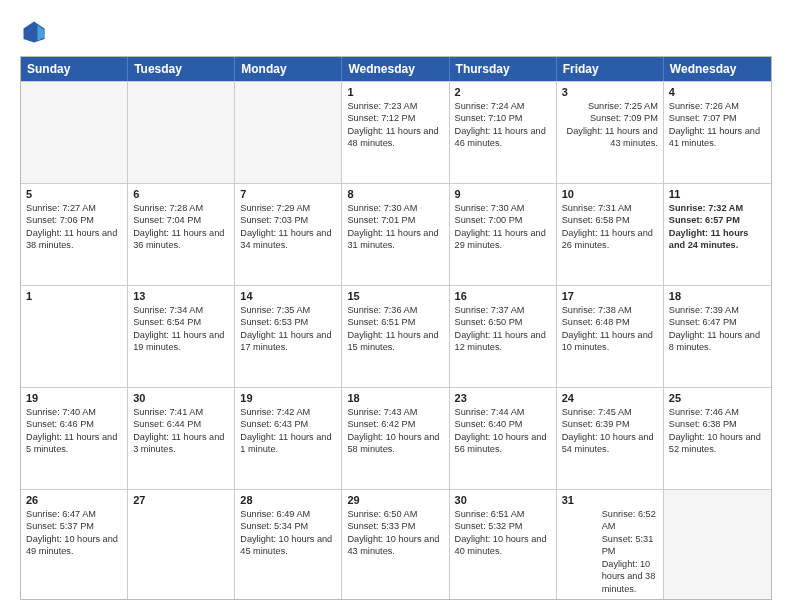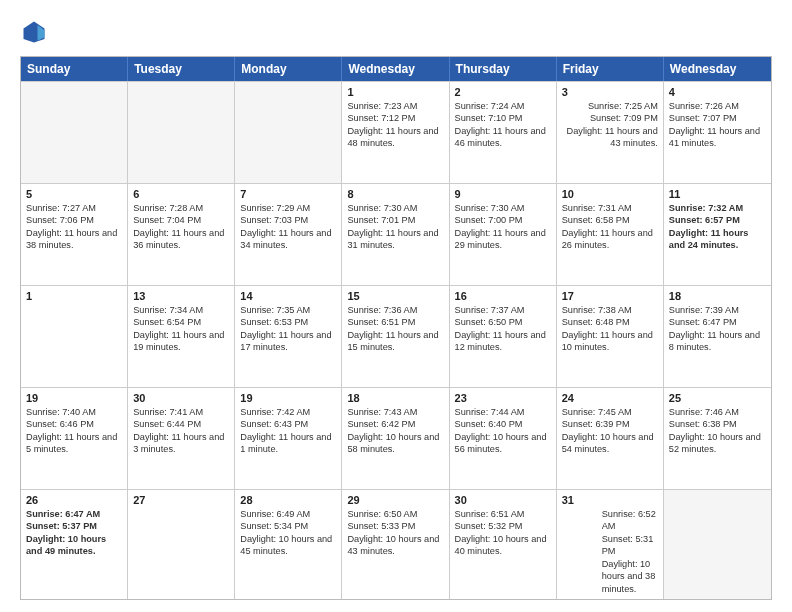--- a/index.html
+++ b/index.html
@@ -293,21 +293,21 @@
           <div class="cal-cell">
             <div class="cell-day">25</div>
             <div class="cell-info" style="white-space: pre-line;">Sunrise: 7:46 AM
 Sunset: 6:38 PM
 Daylight: 10 hours and 52 minutes.</div>
           </div>
         </div>
         <div class="cal-row">
           <div class="cal-cell">
             <div class="cell-day">26</div>
-            <div class="cell-info" style="white-space: pre-line; font-weight: bold;">Sunrise: 6:47 AM
+            <div class="cell-info" style="white-space: pre-line;">Sunrise: 6:47 AM
 Sunset: 5:37 PM
 Daylight: 10 hours and 49 minutes.</div>
           </div>
           <div class="cal-cell">
             <div class="cell-day">27</div>
           </div>
           <div class="cal-cell">
             <div class="cell-day">28</div>
             <div class="cell-info" style="white-space: pre-line;">Sunrise: 6:49 AM
 Sunset: 5:34 PM

